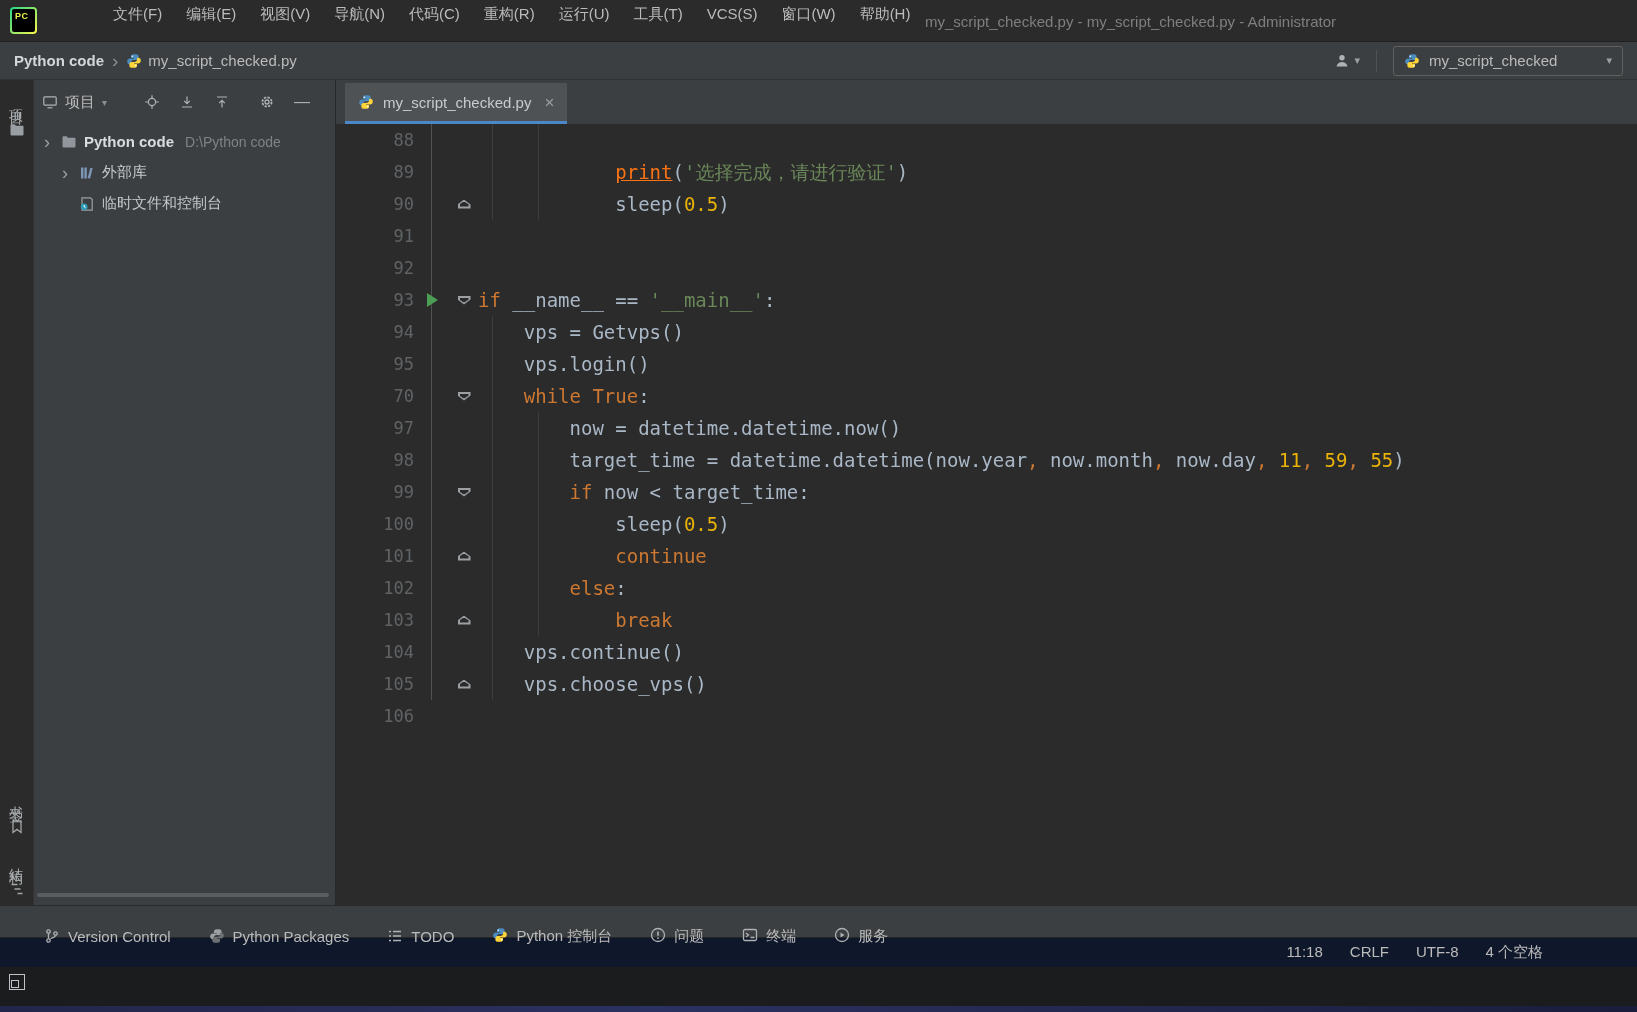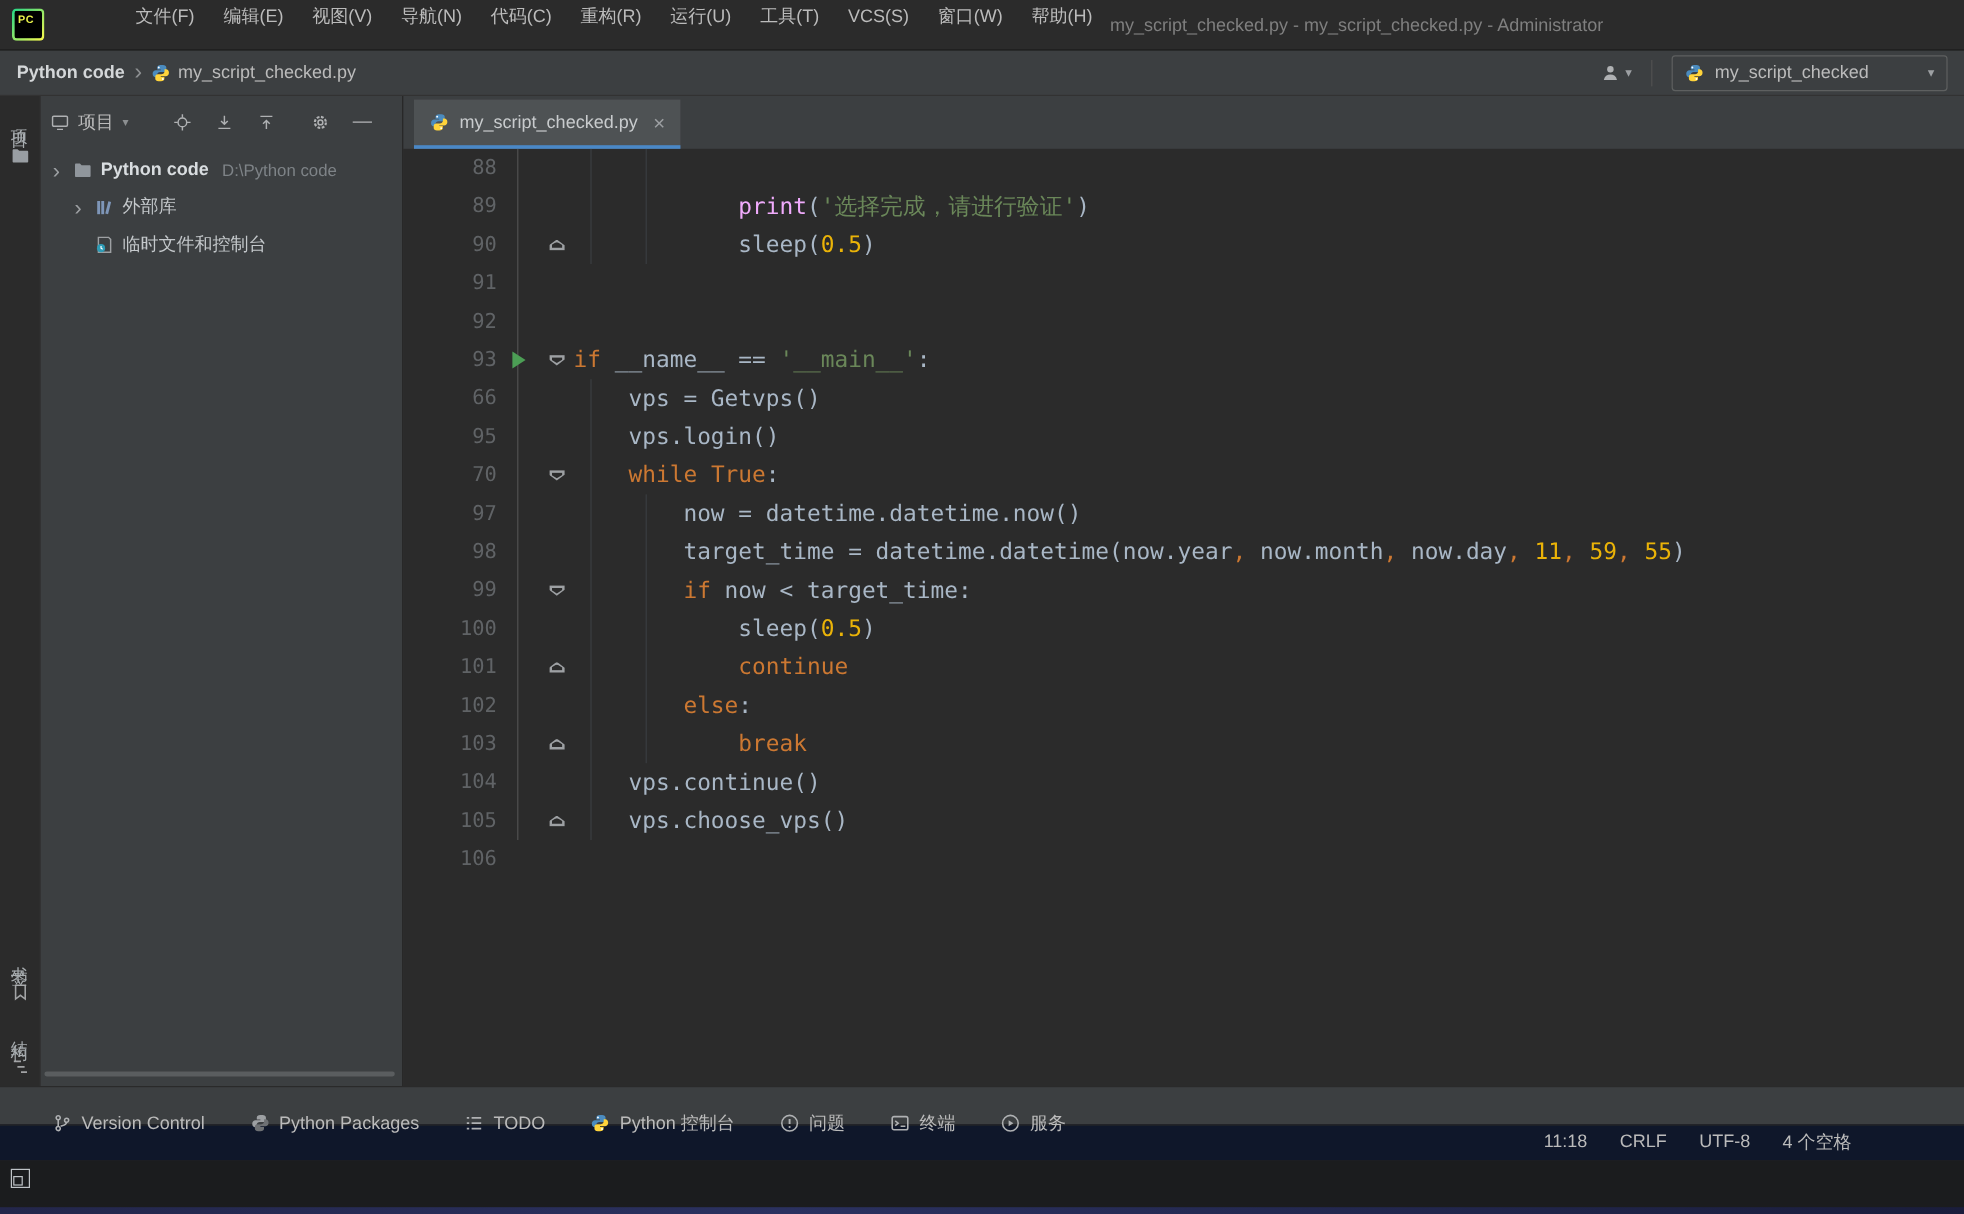--- a/index.html
+++ b/index.html
@@ -73,27 +73,27 @@
   .ln { width:46px; text-align:right; color:#606366; font-size:17px; flex:none; }
   .runcol { width:36px; flex:none; display:flex; align-items:center; justify-content:center; }
   .runarrow { width:0; height:0; border-left:11px solid #4C9E55; border-top:7px solid transparent;
               border-bottom:7px solid transparent; }
   .foldcol { width:28px; flex:none; display:flex; align-items:center; justify-content:center; }
   .fold { width:13px; height:9px; position:relative; background:#9DA0A3; }
   .fold.start, .fold.start .in { clip-path:polygon(0 0,100% 0,100% 45%,50% 100%,0 45%); }
   .fold.end,   .fold.end   .in { clip-path:polygon(50% 0,100% 55%,100% 100%,0 100%,0 55%); }
   .fold .in { position:absolute; left:2px; right:2px; top:2px; bottom:2px; background:#2B2B2B; }
   .codetext { color:#A9B7C6; }
-  .tk-p { color:#A9B7C6; } .tk-k { color:#CC7832; } .tk-b { color:#f0abfc; }
+  .tk-p { color:#A9B7C6; } .tk-k { color:#CC7832; } .tk-b { color:#f97316;text-decoration:underline; }
   .tk-s { color:#6A8759; } .tk-n { color:#eab308; }
 
   
   .toolbar { height:32px; background:#3C3F41; border-top:1px solid #2A2A2A; display:flex; align-items:center;
              padding-left:44px; gap:38px; font-size:15px; }
-  .twbtn { display:flex; align-items:center; gap:8px; color:#BBBBBB;margin-top:29px; }
+  .twbtn { display:flex; gap:8px; color:#BBBBBB;margin-top:29px; }
 
   .statusbar { height:30px; background:#0f172a; border-top:1px solid #262626; display:flex; align-items:center;
                padding:0 16px; font-size:15px; color:#BBBBBB; }
   .status-right { margin-left:auto; display:flex; gap:27px; margin-right:78px; }
 
   .taskbar { height:45px; background:#1B1C1E; position:relative; }
   .taskicon { position:absolute; left:9px; top:7px; width:16px; height:16px; border:1px solid #BFC3C7; display:block; }
   .taskicon::after { content:""; position:absolute; left:1px; bottom:1px; width:6px; height:6px; border:1px solid #BFC3C7; }
   .taskbar .edge { position:absolute; left:0; bottom:0; width:100%; height:6px;
                    background:linear-gradient(90deg,#23264B,#2B3160 40%,#1A1D3C); }
@@ -285,21 +285,21 @@
         <div class="iguide" style="left:202px; top:0; height:96px;"></div>
         <div class="iguide" style="left:156px; top:192px; height:384px;"></div>
         <div class="iguide" style="left:202px; top:288px; height:224px;"></div>
         <div>
             <div class="cl"><span class="ln">88</span><span class="runcol"></span><span class="foldcol"></span><span class="codetext"></span></div>
             <div class="cl"><span class="ln">89</span><span class="runcol"></span><span class="foldcol"></span><span class="codetext"><span class="tk-p">            </span><span class="tk-b">print</span><span class="tk-p">(</span><span class="tk-s">'选择完成，请进行验证'</span><span class="tk-p">)</span></span></div>
             <div class="cl"><span class="ln">90</span><span class="runcol"></span><span class="foldcol"><span class="fold end"><span class="in"></span></span></span><span class="codetext"><span class="tk-p">            sleep(</span><span class="tk-n">0.5</span><span class="tk-p">)</span></span></div>
             <div class="cl"><span class="ln">91</span><span class="runcol"></span><span class="foldcol"></span><span class="codetext"></span></div>
             <div class="cl"><span class="ln">92</span><span class="runcol"></span><span class="foldcol"></span><span class="codetext"></span></div>
             <div class="cl"><span class="ln">93</span><span class="runcol"><span class="runarrow"></span></span><span class="foldcol"><span class="fold start"><span class="in"></span></span></span><span class="codetext"><span class="tk-k">if </span><span class="tk-p">__name__ == </span><span class="tk-s">'__main__'</span><span class="tk-p">:</span></span></div>
-            <div class="cl"><span class="ln">66</span><span class="runcol"></span><span class="foldcol"></span><span class="codetext"><span class="tk-p">    vps = Getvps()</span></span></div>
+            <div class="cl"><span class="ln">94</span><span class="runcol"></span><span class="foldcol"></span><span class="codetext"><span class="tk-p">    vps = Getvps()</span></span></div>
             <div class="cl"><span class="ln">95</span><span class="runcol"></span><span class="foldcol"></span><span class="codetext"><span class="tk-p">    vps.login()</span></span></div>
             <div class="cl"><span class="ln">70</span><span class="runcol"></span><span class="foldcol"><span class="fold start"><span class="in"></span></span></span><span class="codetext"><span class="tk-p">    </span><span class="tk-k">while </span><span class="tk-k">True</span><span class="tk-p">:</span></span></div>
             <div class="cl"><span class="ln">97</span><span class="runcol"></span><span class="foldcol"></span><span class="codetext"><span class="tk-p">        now = datetime.datetime.now()</span></span></div>
             <div class="cl"><span class="ln">98</span><span class="runcol"></span><span class="foldcol"></span><span class="codetext"><span class="tk-p">        target_time = datetime.datetime(now.year</span><span class="tk-k">,</span><span class="tk-p"> now.month</span><span class="tk-k">,</span><span class="tk-p"> now.day</span><span class="tk-k">,</span><span class="tk-p"> </span><span class="tk-n">11</span><span class="tk-k">,</span><span class="tk-p"> </span><span class="tk-n">59</span><span class="tk-k">,</span><span class="tk-p"> </span><span class="tk-n">55</span><span class="tk-p">)</span></span></div>
             <div class="cl"><span class="ln">99</span><span class="runcol"></span><span class="foldcol"><span class="fold start"><span class="in"></span></span></span><span class="codetext"><span class="tk-p">        </span><span class="tk-k">if </span><span class="tk-p">now &lt; target_time:</span></span></div>
             <div class="cl"><span class="ln">100</span><span class="runcol"></span><span class="foldcol"></span><span class="codetext"><span class="tk-p">            sleep(</span><span class="tk-n">0.5</span><span class="tk-p">)</span></span></div>
             <div class="cl"><span class="ln">101</span><span class="runcol"></span><span class="foldcol"><span class="fold end"><span class="in"></span></span></span><span class="codetext"><span class="tk-p">            </span><span class="tk-k">continue</span></span></div>
             <div class="cl"><span class="ln">102</span><span class="runcol"></span><span class="foldcol"></span><span class="codetext"><span class="tk-p">        </span><span class="tk-k">else</span><span class="tk-p">:</span></span></div>
             <div class="cl"><span class="ln">103</span><span class="runcol"></span><span class="foldcol"><span class="fold end"><span class="in"></span></span></span><span class="codetext"><span class="tk-p">            </span><span class="tk-k">break</span></span></div>
             <div class="cl"><span class="ln">104</span><span class="runcol"></span><span class="foldcol"></span><span class="codetext"><span class="tk-p">    vps.continue()</span></span></div>

